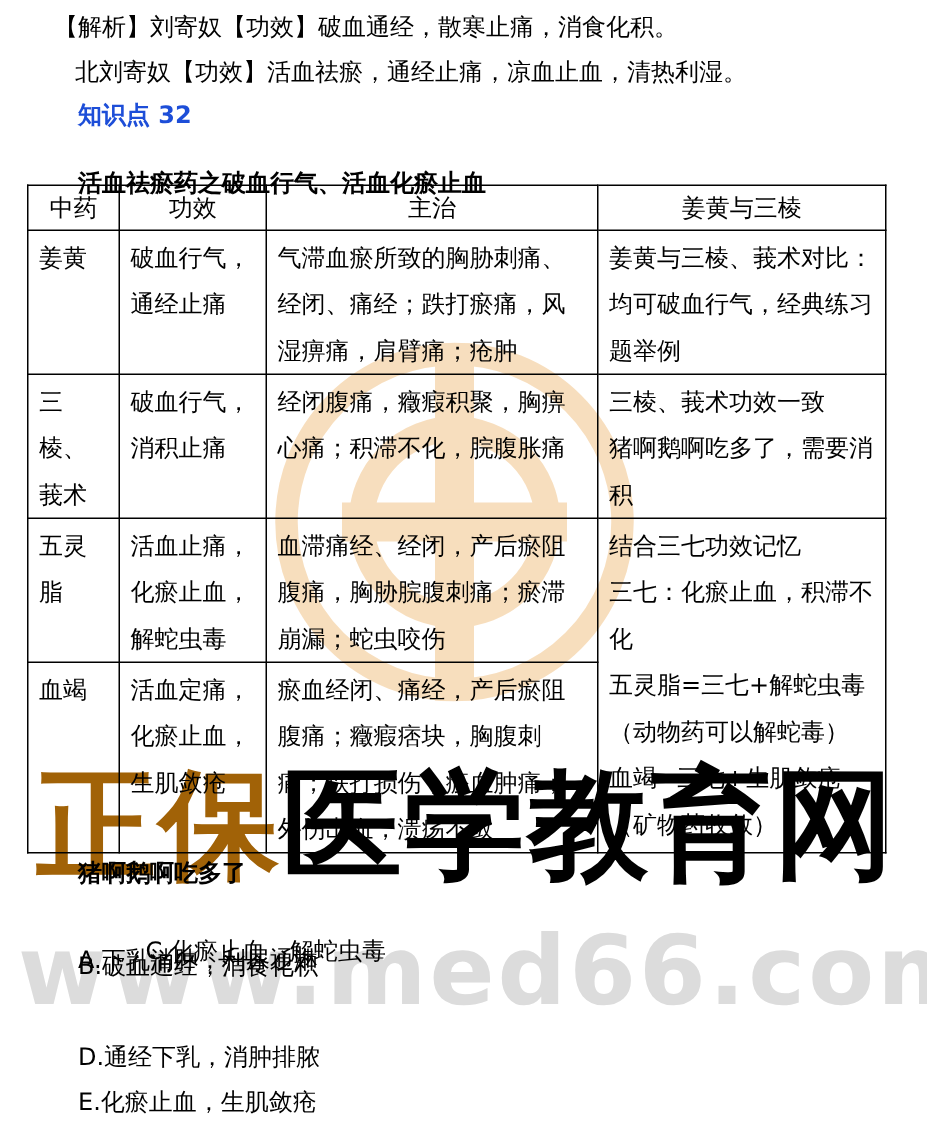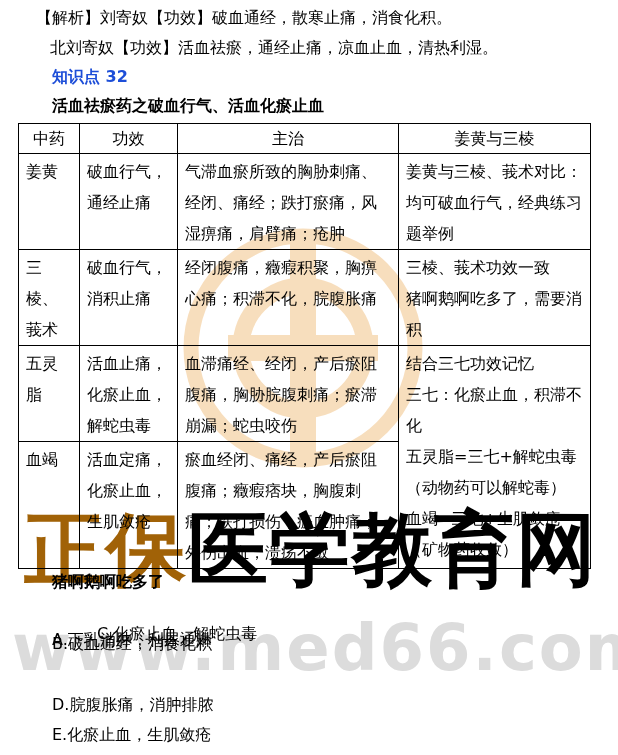--- a/index.html
+++ b/index.html
@@ -27,21 +27,21 @@
     left: 12px; top: 616px;
     font-size: 64px; font-weight: bold; line-height: 1;
     color: #DCDCDC; letter-spacing: 2px; white-space: nowrap;
   }
 
   
   .abs { position: absolute; z-index: 1; }
   .line1 { left: 36px; top: 8px;  }
   .line2 { left: 50px; top: 38px; }
   .kp    { left: 52px; top: 67px; color: #1d4ed8; font-weight: bold; }
-  .sect  { left: 52px; top: 96px; font-weight: bold; }
+  .sect  { left: 52px; top: 112px; font-weight: bold; }
 
   table.herbs {
     position: absolute; z-index: 1;
     left: 18px; top: 123px;
     width: 572px;
     border-collapse: collapse;
     table-layout: fixed;
     background: transparent;
     font-size: 16px;
     padding-left: 40px;
@@ -143,14 +143,14 @@
 生肌敛疮</td>
     <td class="c-ind">瘀血经闭、痛经，产后瘀阻腹痛；癥瘕痞块，胸腹刺痛；跌打损伤，瘀血肿痛；外伤出血，溃疡不敛</td>
   </tr>
 </tbody>
   </table>
 
 <div class="abs practice-title">猪啊鹅啊吃多了</div>
 <div class="abs opt optA">A.下乳消肿，利尿通淋</div>
 <div class="abs opt optB">B.破血通经，消食化积</div>
 <div class="abs opt optC">C.化瘀止血，解蛇虫毒</div>
-<div class="abs opt optD">D.脘腹胀痛，消肿排脓</div>
+<div class="abs opt optD">D.通经下乳，消肿排脓</div>
 <div class="abs opt optE">E.化瘀止血，生肌敛疮</div>
 
 </body></html>

